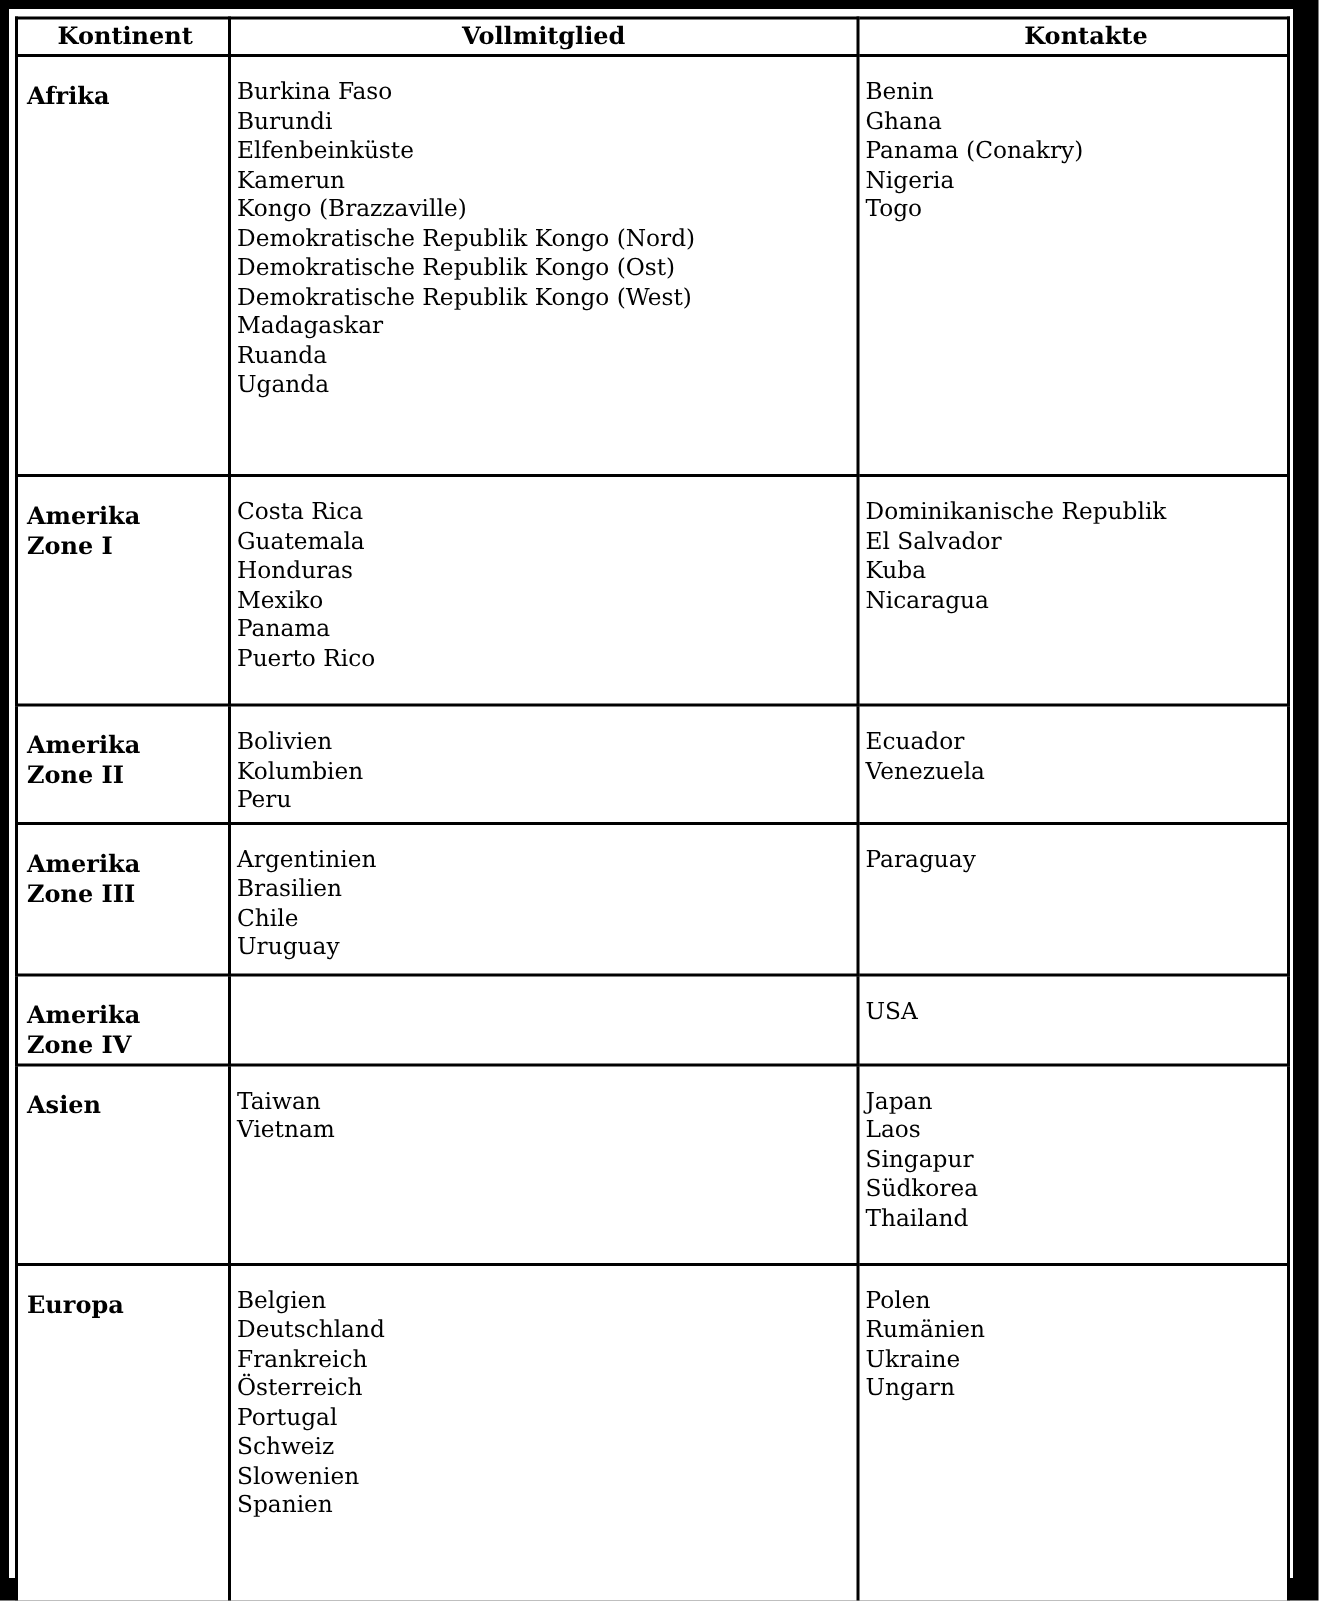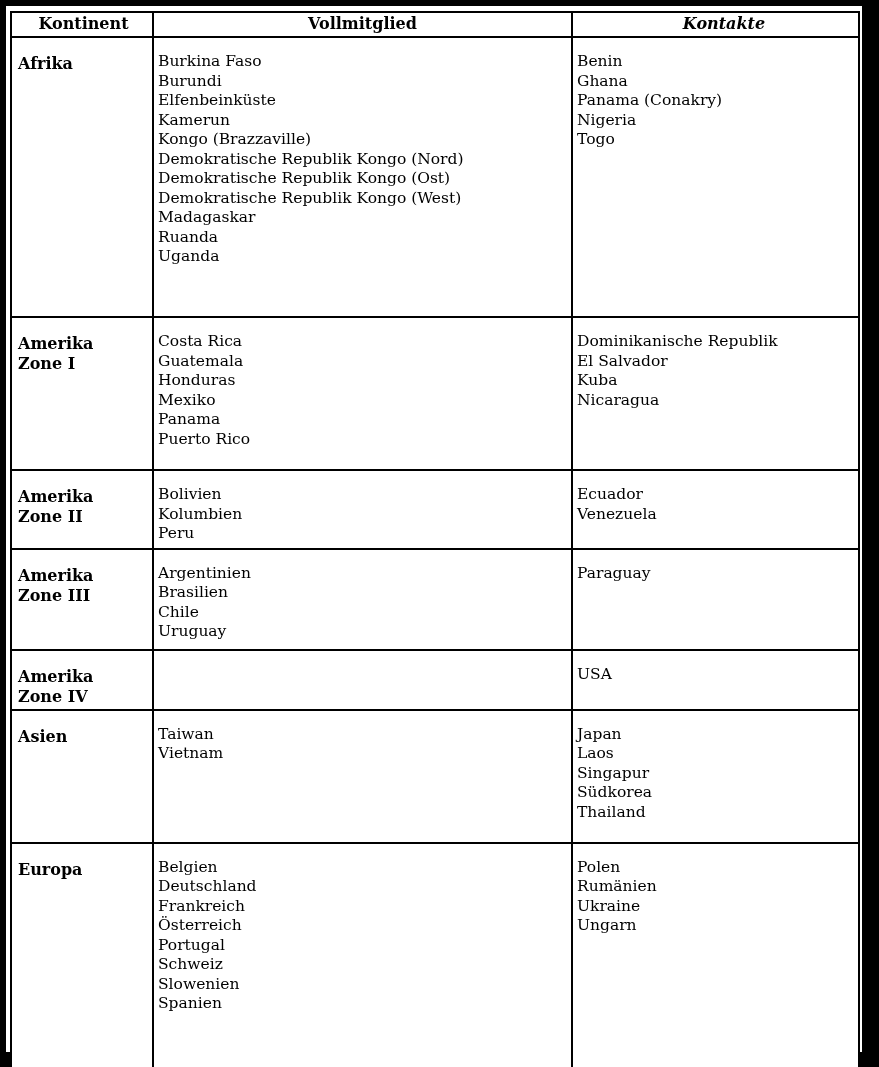--- a/index.html
+++ b/index.html
@@ -45,21 +45,21 @@
   tr.header-row { height: 25px; }
   tr.header-row th {
     font-size: 16px;
     font-weight: bold;
     text-align: center;
     vertical-align: middle;
     padding: 0 4px 2px 4px;
     white-space: nowrap;
   }
   tr.header-row th.col-kontinent { padding-left: 7px; }
-  tr.header-row th.col-kontakte  { padding-left: 21px; font-style: italic; }
+  tr.header-row th.col-kontakte  { padding-left: 21px; }
 
   
   tr.row-0 { height: 280px; }
   tr.row-1 { height: 153px; }
   tr.row-2 { height: 78px;  }
   tr.row-3 { height: 101px; }
   tr.row-4 { height: 48px;  }
   tr.row-5 { height: 133px; }
   tr.row-6 { height: 240px; }
 

